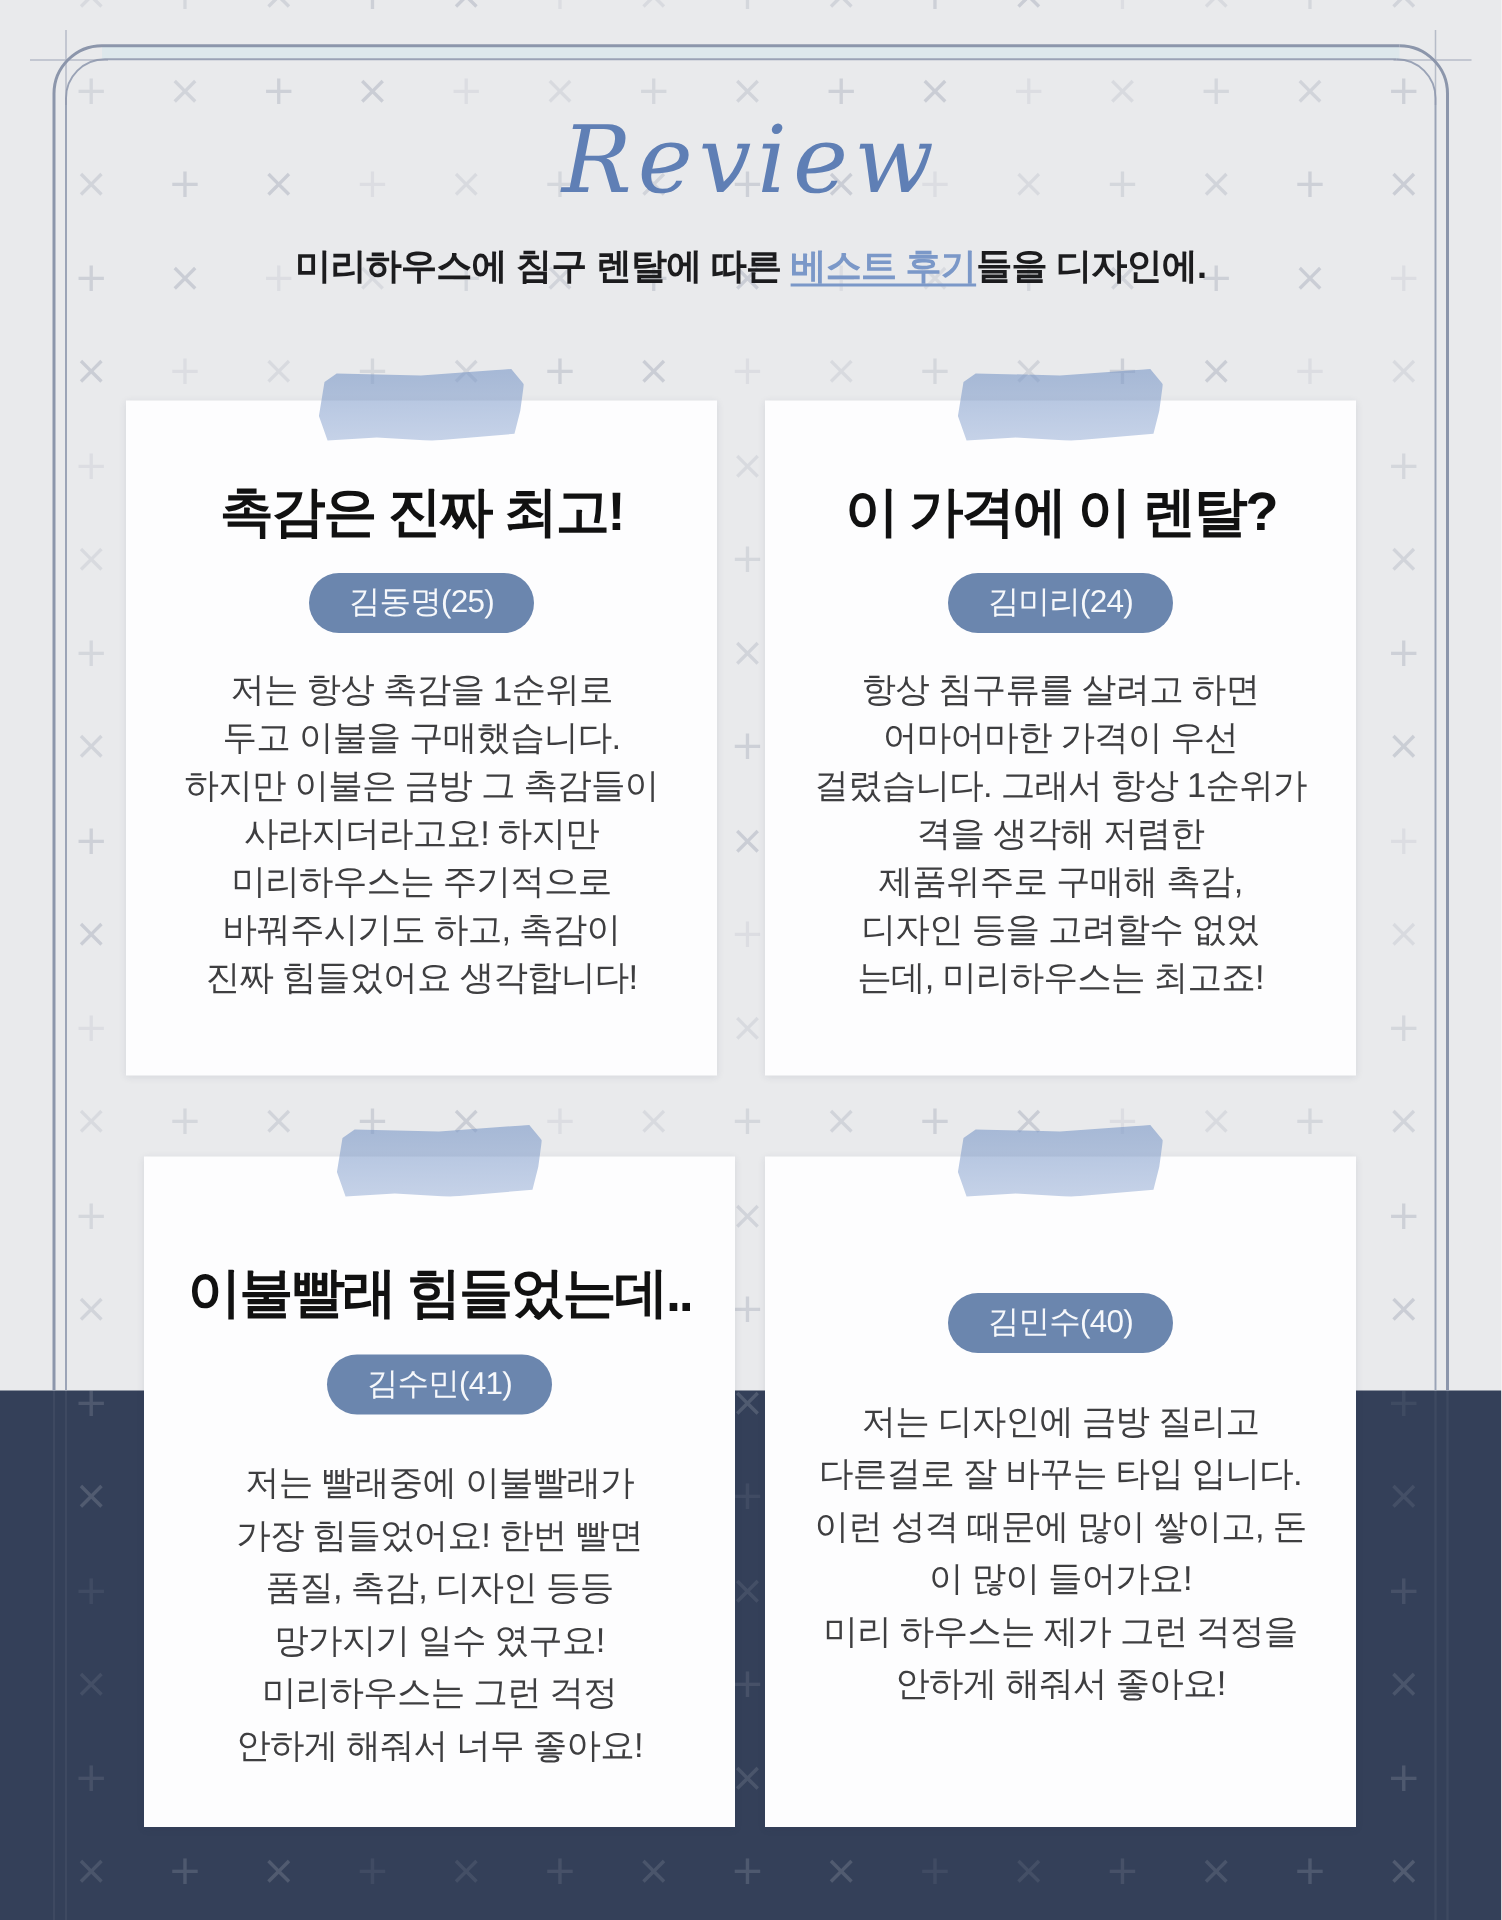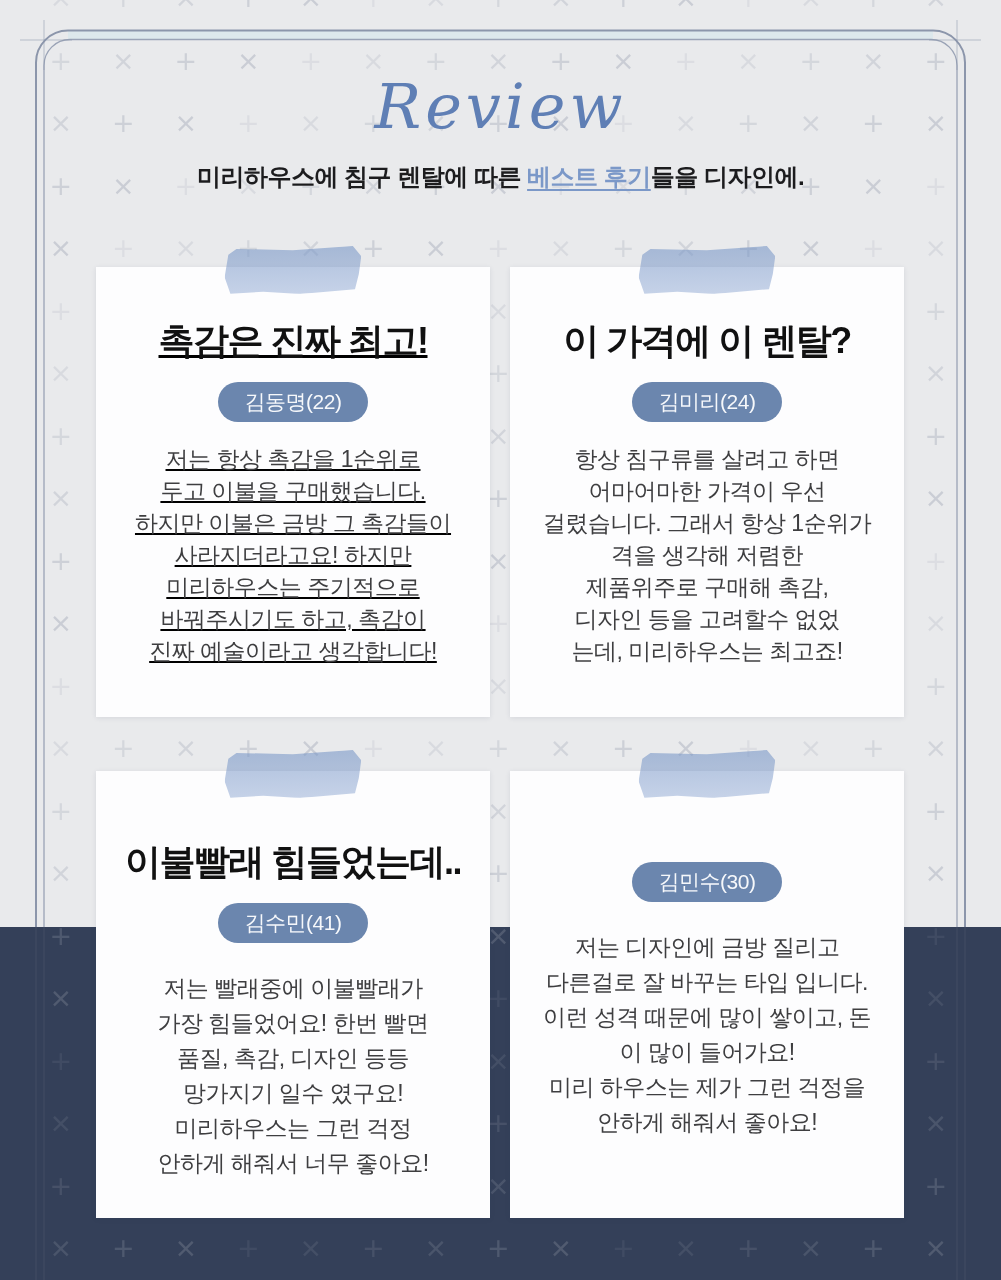--- a/index.html
+++ b/index.html
@@ -43,21 +43,21 @@
     color:#7b98c8;text-decoration:underline;
     text-decoration-thickness:2px;text-underline-offset:4px;
     cursor:pointer;
   }
   
   .card{
     position:absolute;width:394px;box-sizing:border-box;z-index:5;
     background:#fdfdfe;text-align:center;
     box-shadow:0 1px 5px rgba(40,50,80,0.10);
   }
-  .c1{left:96px;top:267px;height:450px;padding-top:53px;text-decoration:underline;}
+  .c1{left:84px;top:267px;height:450px;padding-top:53px;}
   .c2{left:510px;top:267px;height:450px;padding-top:53px;}
   .c3{left:96px;top:771px;height:447px;padding-top:70px;}
   .c4{left:510px;top:771px;height:447px;padding-top:70px;}
   .tape{
     position:absolute;top:-20px;left:50%;
     width:137px;height:47px;
     transform:translateX(-50%) rotate(-1deg);
     background:linear-gradient(180deg,rgba(121,151,199,0.60),rgba(133,160,206,0.46));
     clip-path:polygon(3% 14%,9% 2%,50% 7%,94% 0%,100% 22%,98% 60%,95% 92%,55% 100%,28% 94%,4% 97%,0% 62%,2% 30%);
   }
@@ -425,28 +425,28 @@
   </svg>
 
   <div class="header">
     <div class="script-title">Review</div>
     <p class="subtitle"><span>미리하우스에 침구 렌탈에 따른 </span><a class="hl">베스트 후기</a><span>들을 디자인에.</span></p>
   </div>
 
   <section class="card c1">
     <div class="tape"></div>
     <h2 class="card-title">촉감은 진짜 최고!</h2>
-    <div><span class="badge">김동명(22)</span></div>
+    <div><span class="badge">김동명(25)</span></div>
     <p class="card-body">저는 항상 촉감을 1순위로
 두고 이불을 구매했습니다.
 하지만 이불은 금방 그 촉감들이
 사라지더라고요! 하지만
 미리하우스는 주기적으로
 바꿔주시기도 하고, 촉감이
-진짜 예술이라고 생각합니다!</p>
+진짜 힘들었어요 생각합니다!</p>
   </section>
 
   <section class="card c2">
     <div class="tape"></div>
     <h2 class="card-title">이 가격에 이 렌탈?</h2>
     <div><span class="badge">김미리(24)</span></div>
     <p class="card-body">항상 침구류를 살려고 하면
 어마어마한 가격이 우선
 걸렸습니다. 그래서 항상 1순위가
 격을 생각해 저렴한
@@ -462,21 +462,21 @@
     <p class="card-body">저는 빨래중에 이불빨래가
 가장 힘들었어요! 한번 빨면
 품질, 촉감, 디자인 등등
 망가지기 일수 였구요!
 미리하우스는 그런 걱정
 안하게 해줘서 너무 좋아요!</p>
   </section>
 
   <section class="card c4">
     <div class="tape"></div>
-    <div><span class="badge">김민수(30)</span></div>
+    <div><span class="badge">김민수(40)</span></div>
     <p class="card-body">저는 디자인에 금방 질리고
 다른걸로 잘 바꾸는 타입 입니다.
 이런 성격 때문에 많이 쌓이고, 돈
 이 많이 들어가요!
 미리 하우스는 제가 그런 걱정을
 안하게 해줘서 좋아요!</p>
   </section>
 
 </div>
 

